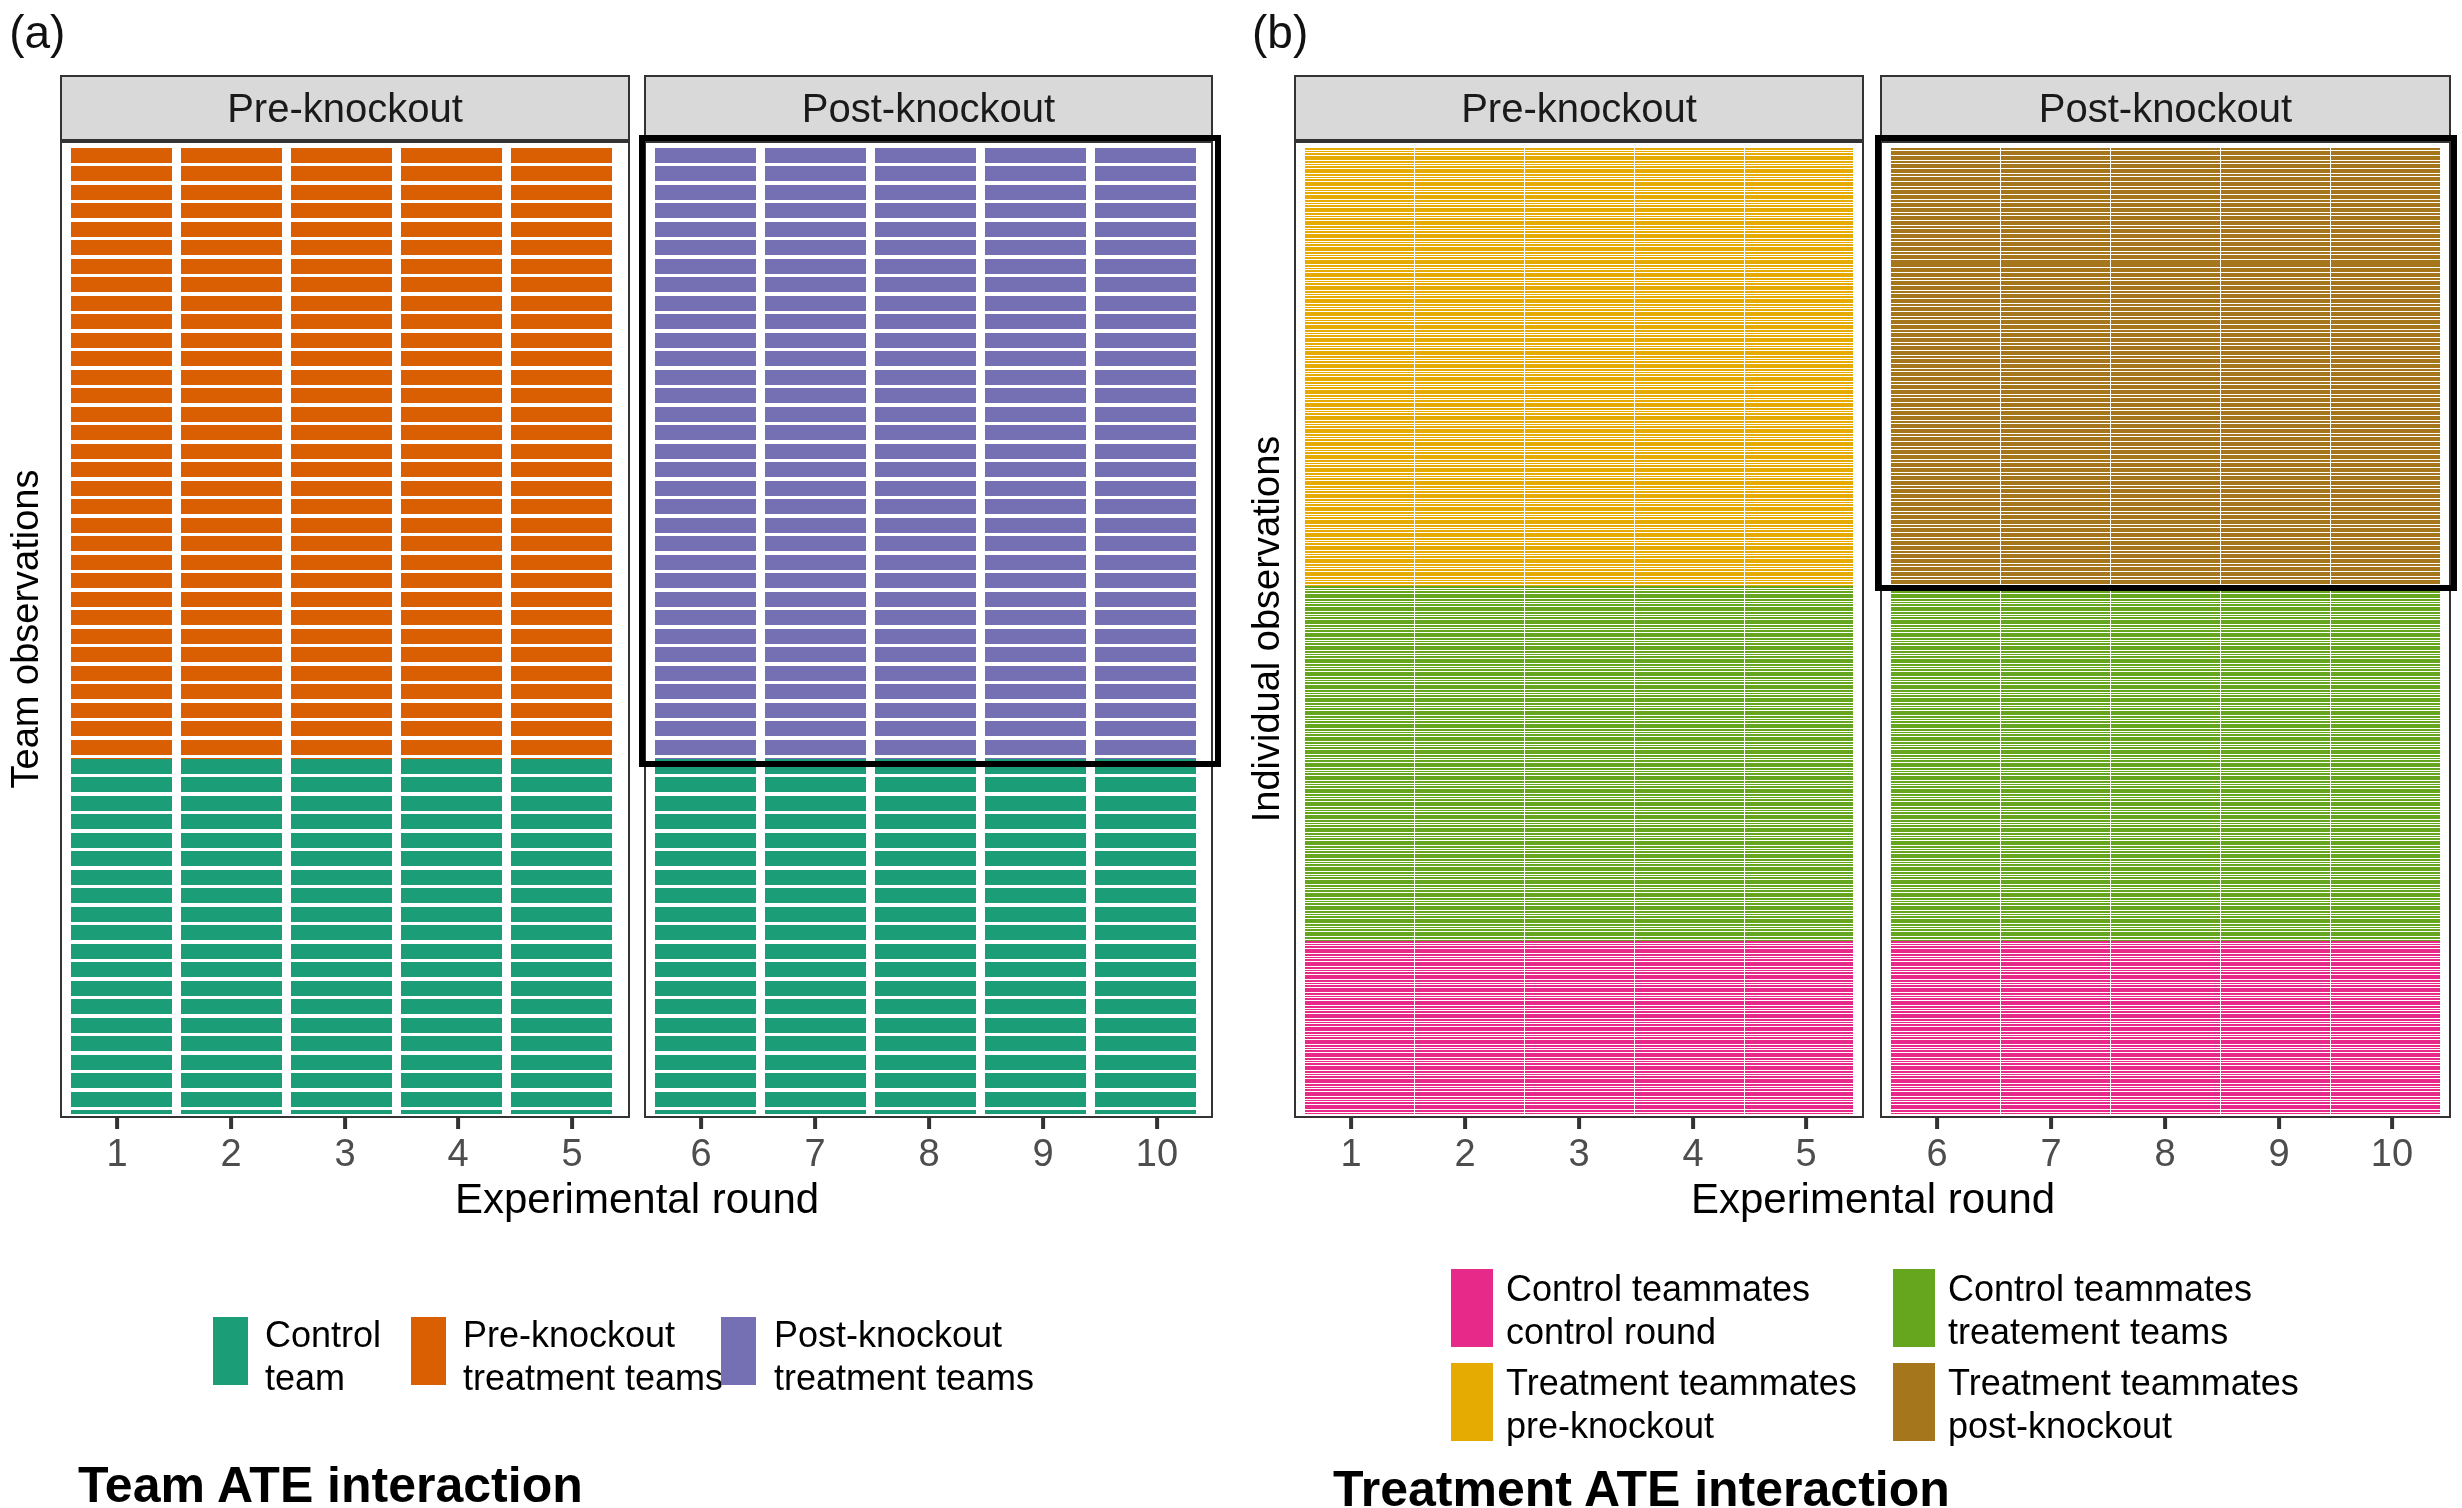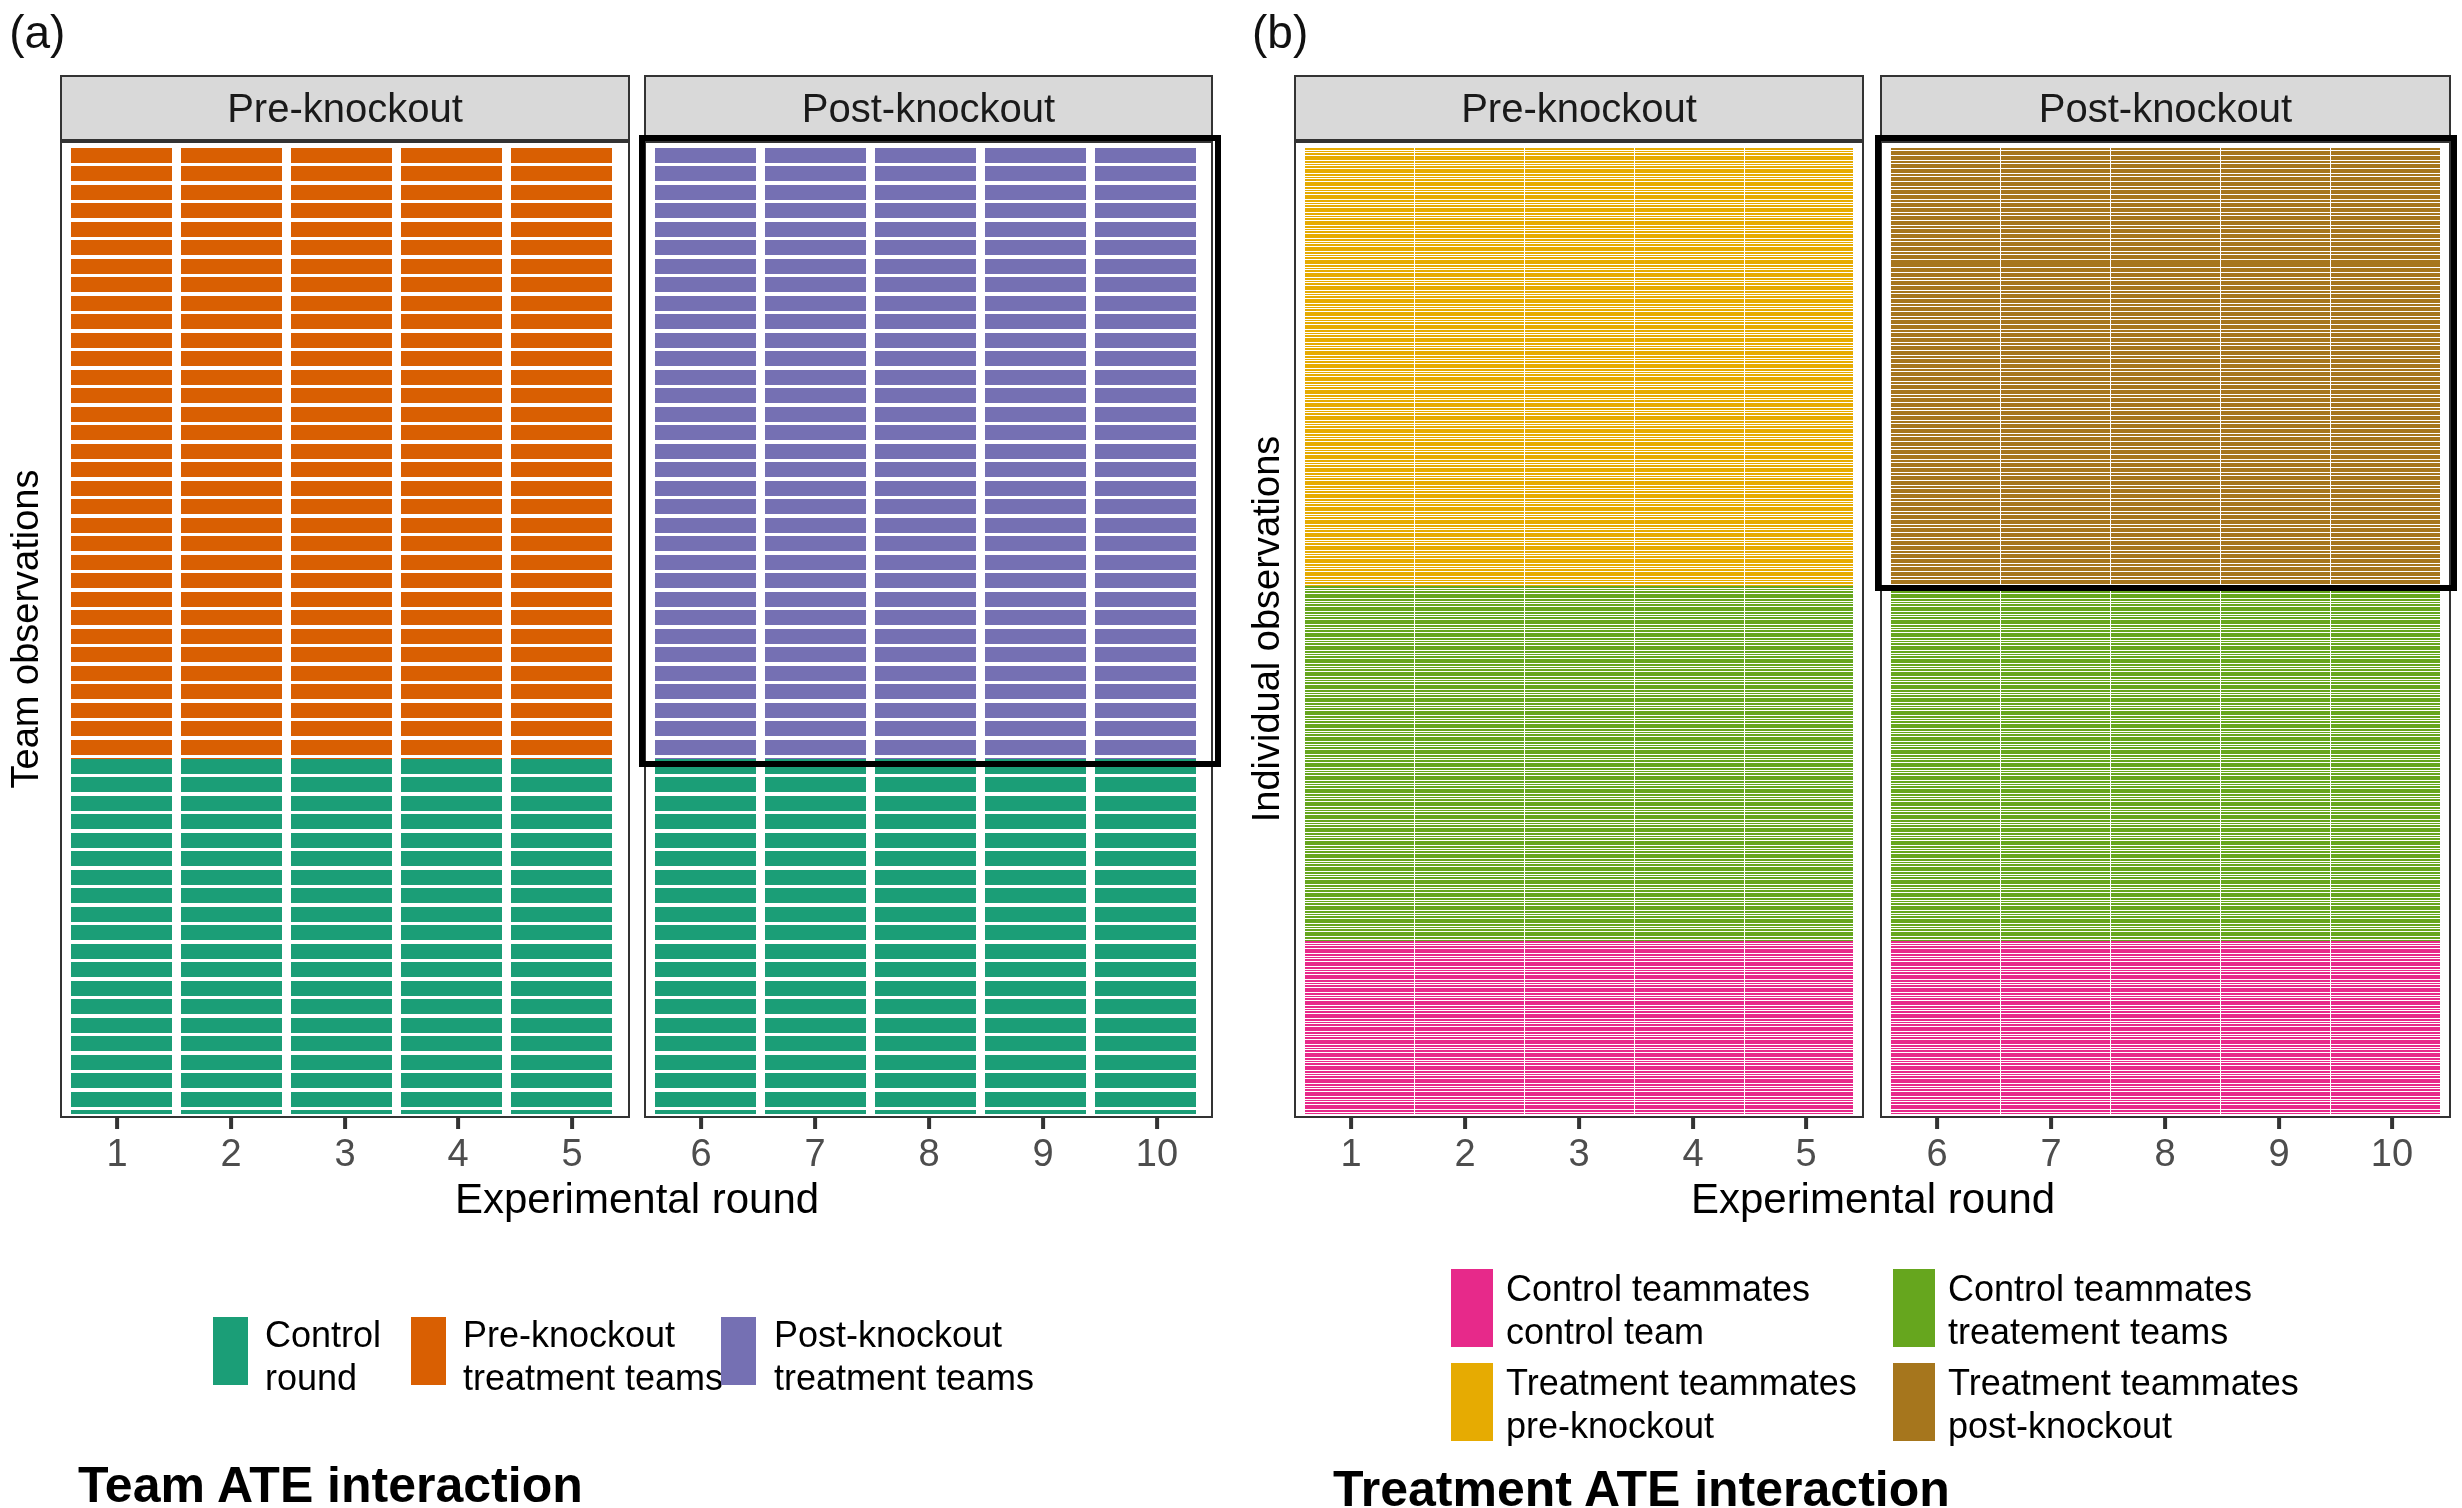--- a/index.html
+++ b/index.html
@@ -100,21 +100,21 @@
   <div class="abs ticklabel" style="left:815px;top:1132px;">7</div>
   <div class="abs ticklabel" style="left:929px;top:1132px;">8</div>
   <div class="abs ticklabel" style="left:1043px;top:1132px;">9</div>
   <div class="abs ticklabel" style="left:1157px;top:1132px;">10</div>
 
   <div class="abs axis-x" style="left:637px;top:1175px;">Experimental round</div>
 
   <div class="abs sw sw-teal" style="left:213px;top:1317px;width:35px;height:68px;"></div>
   <div class="abs leg-text" style="left:265px;top:1313px;">
     <div>Control</div>
-    <div>round</div>
+    <div>team</div>
   </div>
   <div class="abs sw sw-orange" style="left:411px;top:1317px;width:35px;height:68px;"></div>
   <div class="abs leg-text" style="left:463px;top:1313px;">
     <div>Pre-knockout</div>
     <div>treatment teams</div>
   </div>
   <div class="abs sw sw-purple" style="left:721px;top:1317px;width:35px;height:68px;"></div>
   <div class="abs leg-text" style="left:774px;top:1313px;">
     <div>Post-knockout</div>
     <div>treatment teams</div>
@@ -169,21 +169,21 @@
   <div class="abs ticklabel" style="left:2051px;top:1132px;">7</div>
   <div class="abs ticklabel" style="left:2165px;top:1132px;">8</div>
   <div class="abs ticklabel" style="left:2279px;top:1132px;">9</div>
   <div class="abs ticklabel" style="left:2392px;top:1132px;">10</div>
 
   <div class="abs axis-x" style="left:1873px;top:1175px;">Experimental round</div>
 
   <div class="abs sw sw-pink" style="left:1451px;top:1269px;width:42px;height:78px;"></div>
   <div class="abs leg-text" style="left:1506px;top:1267px;">
     <div>Control teammates</div>
-    <div>control team</div>
+    <div>control round</div>
   </div>
   <div class="abs sw sw-green" style="left:1893px;top:1269px;width:42px;height:78px;"></div>
   <div class="abs leg-text" style="left:1948px;top:1267px;">
     <div>Control teammates</div>
     <div>treatement teams</div>
   </div>
   <div class="abs sw sw-yellow" style="left:1451px;top:1363px;width:42px;height:78px;"></div>
   <div class="abs leg-text" style="left:1506px;top:1361px;">
     <div>Treatment teammates</div>
     <div>pre-knockout</div>

